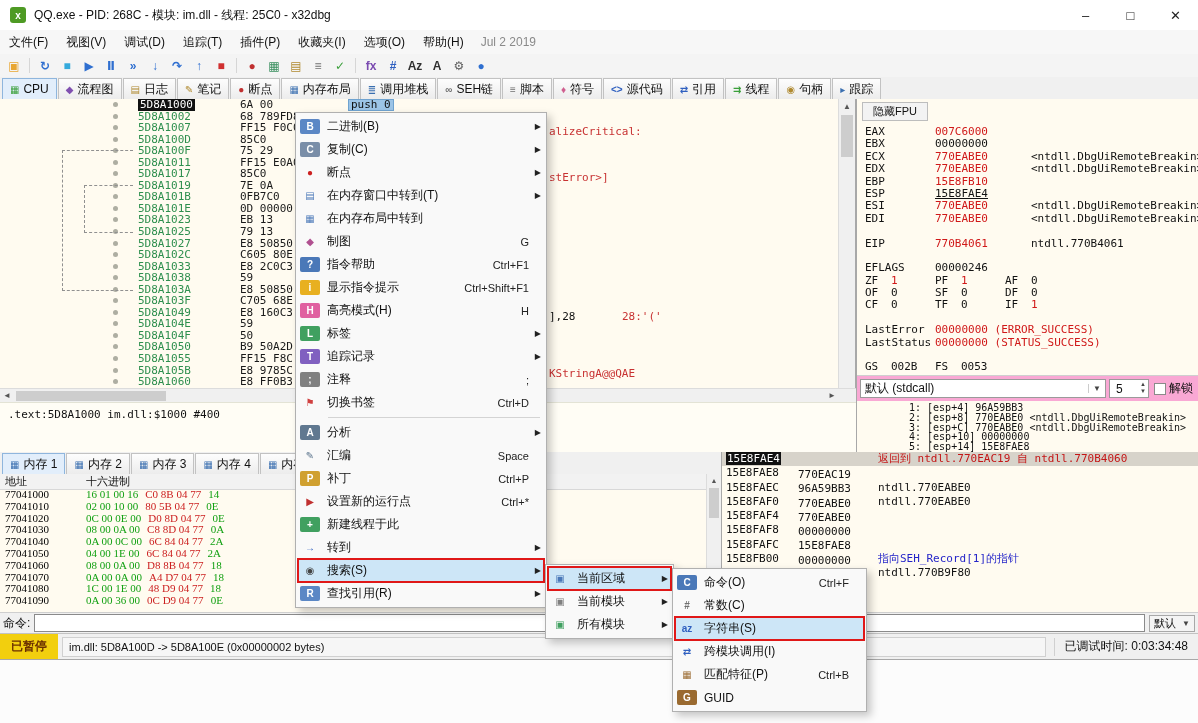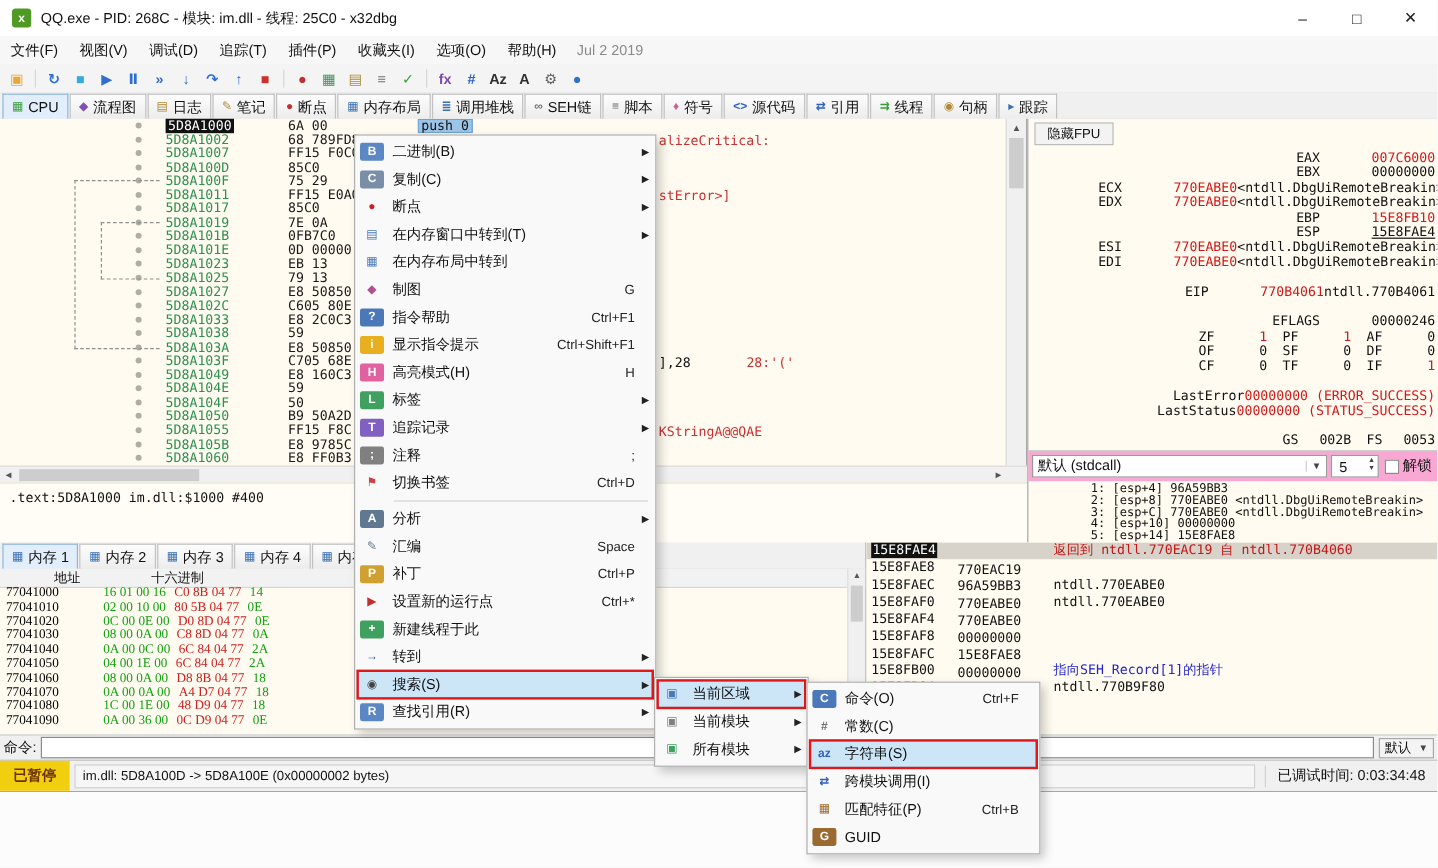--- a/index.html
+++ b/index.html
@@ -28,34 +28,34 @@
   .main{position:absolute;left:0;top:99px;width:1198px;height:353px;}
   .disasm{position:absolute;left:0;top:0;width:856px;height:353px;background:#fffbf0;border-right:1px solid #a8a8a8;box-sizing:border-box;}
   .drows{position:absolute;left:0;top:0;width:839px;height:289px;overflow:hidden;font-family:"DejaVu Sans Mono","Liberation Mono",monospace;font-size:11px;}
   .drow{height:11.56px;line-height:11.5px;display:flex;white-space:pre;}
   .dg{width:138px;position:relative;flex:none;}
   .dot{position:absolute;right:20px;top:3px;width:5px;height:5px;border-radius:50%;background:#aeae a2;background:#aeaea2;}
   .da{width:102px;flex:none;color:#2e8f4e;}
   .da .at.cur{background:#111;color:#fff;padding:0 2px;}
   .db{width:108px;flex:none;color:#191919;}
   .di.hl{background:#9cc4e6;box-shadow:inset 0 0 0 1px #6fa3d0;padding:0 3px;color:#101010;}
-  .frag{position:absolute;font-family:"DejaVu Sans Mono",monospace;font-size:11px;white-space:pre;z-index:2;}
+  .frag{position:absolute;font-family:"DejaVu Sans Mono",monospace;font-size:11px;white-space:pre;z-index:2;margin-top:14px;}
   .jumpbox{position:absolute;border:1px dashed #909090;border-right:none;z-index:1;}
   .vsb{position:absolute;right:0;top:0;width:17px;height:289px;background:#f0f0f0;border-left:1px solid #dcdcdc;box-sizing:border-box;}
   .vsb .sar{height:15px;display:flex;align-items:center;justify-content:center;font-size:8px;color:#555;}
   .vsb .thumb{position:absolute;left:2px;right:2px;top:16px;height:42px;background:#cdcdcd;}
   .hsb{position:absolute;left:0;top:289px;width:856px;height:14px;background:#f0f0f0;border-top:1px solid #dcdcdc;box-sizing:border-box;}
   .hsb .sar{position:absolute;top:0;width:14px;height:13px;display:flex;align-items:center;justify-content:center;font-size:8px;color:#555;}
   .hsb .thumb{position:absolute;left:16px;top:2px;width:150px;height:10px;background:#cdcdcd;}
   .dinfo{position:absolute;left:0;top:303px;width:856px;height:50px;background:#fffdf5;border-top:1px solid #e3e3d5;font-family:"DejaVu Sans Mono",monospace;font-size:11px;padding:5px 8px;box-sizing:border-box;}
   
   .regs{position:absolute;left:856px;top:0;width:342px;height:353px;background:#fffbf0;border-left:1px solid #a8a8a8;box-sizing:border-box;}
   .fpubtn{position:absolute;left:5px;top:3px;padding:1px 10px;border:1px solid #bdbdbd;background:#f3f3f3;font-size:11px;}
   .reglines{position:absolute;left:8px;top:27px;right:2px;font-family:"DejaVu Sans Mono",monospace;font-size:11px;line-height:12.4px;white-space:pre;}
-  .rl{height:12.4px;text-align:right;}
+  .rl{height:12.4px;}
   .rn{display:inline-block;width:70px;}
   .rv{display:inline-block;min-width:96px;}
   .rv.chg{color:#d01818;}
   .rv.ul{text-decoration:underline;}
   .rc{color:#101010;}
   .fn{display:inline-block;width:26px;}
   .fv{display:inline-block;width:44px;}
   .fv.red{color:#d01818;}
   .convrow{position:absolute;left:0;top:276px;width:100%;height:26px;background:#f9a8d4;border-top:1px solid #cfcfcf;display:flex;align-items:center;padding:0 3px;gap:3px;box-sizing:border-box;}
   .combo{flex:1;height:19px;background:#fff;border:1px solid #9a9a9a;display:flex;align-items:center;padding:0 4px;font-size:12px;box-sizing:border-box;}
@@ -63,21 +63,21 @@
   .spin{width:40px;height:19px;background:#fff;border:1px solid #9a9a9a;display:flex;align-items:center;padding-left:6px;position:relative;font-size:12px;box-sizing:border-box;}
   .spin .ud{position:absolute;right:2px;top:1px;font-size:6px;line-height:7px;color:#444;text-align:center;}
   .chkrow{display:flex;align-items:center;gap:3px;font-size:12px;padding:0 2px;}
   .chk{width:12px;height:12px;background:#fff;border:1px solid #8a8a8a;box-sizing:border-box;}
   .argrows{position:absolute;left:8px;top:304px;right:2px;bottom:0;font-family:"DejaVu Sans Mono",monospace;font-size:10px;line-height:9.8px;white-space:pre;margin-left:44px;}
   .argrow{height:9.8px;}
   
   .bottom{position:absolute;left:0;top:452px;width:1198px;height:160px;}
   .bleft{position:absolute;left:0;top:0;width:722px;height:160px;background:#fffbf0;border-right:1px solid #a8a8a8;box-sizing:border-box;}
   .btabs{position:absolute;left:0;top:0;right:0;height:22px;background:#f0f0f0;border-bottom:1px solid #c9c9c9;display:flex;align-items:flex-end;padding-left:2px;}
-  .mhead{position:absolute;left:0;top:22px;right:0;height:15px;background:#f2f2f2;border-bottom:1px solid #d8d8d8;font-size:11px;display:flex;align-items:center;padding-left:40px;}
+  .mhead{position:absolute;left:0;top:22px;right:0;height:15px;background:#f2f2f2;border-bottom:1px solid #d8d8d8;font-size:11px;display:flex;align-items:center;}
   .mh1{width:86px;padding-left:5px;box-sizing:border-box;}
   .mrows{position:absolute;left:0;top:37px;right:15px;bottom:0;font-family:Liberation Serif, serif;font-size:11px;line-height:11.8px;white-space:pre;overflow:hidden;}
   .mrow{height:11.8px;display:flex;}
   .ma{width:86px;padding-left:5px;box-sizing:border-box;color:#000;}
   .g1{color:#13a113;margin-right:7px;}
   .g2{color:#cc2020;margin-right:7px;}
   .g3{color:#13a113;}
   .msb{position:absolute;right:0;top:22px;width:15px;bottom:0;background:#f0f0f0;border-left:1px solid #dcdcdc;box-sizing:border-box;}
   .msb .sar{height:13px;display:flex;align-items:center;justify-content:center;font-size:7px;color:#555;}
   .msb .thumb{position:absolute;left:2px;right:2px;top:14px;height:30px;background:#cdcdcd;}

